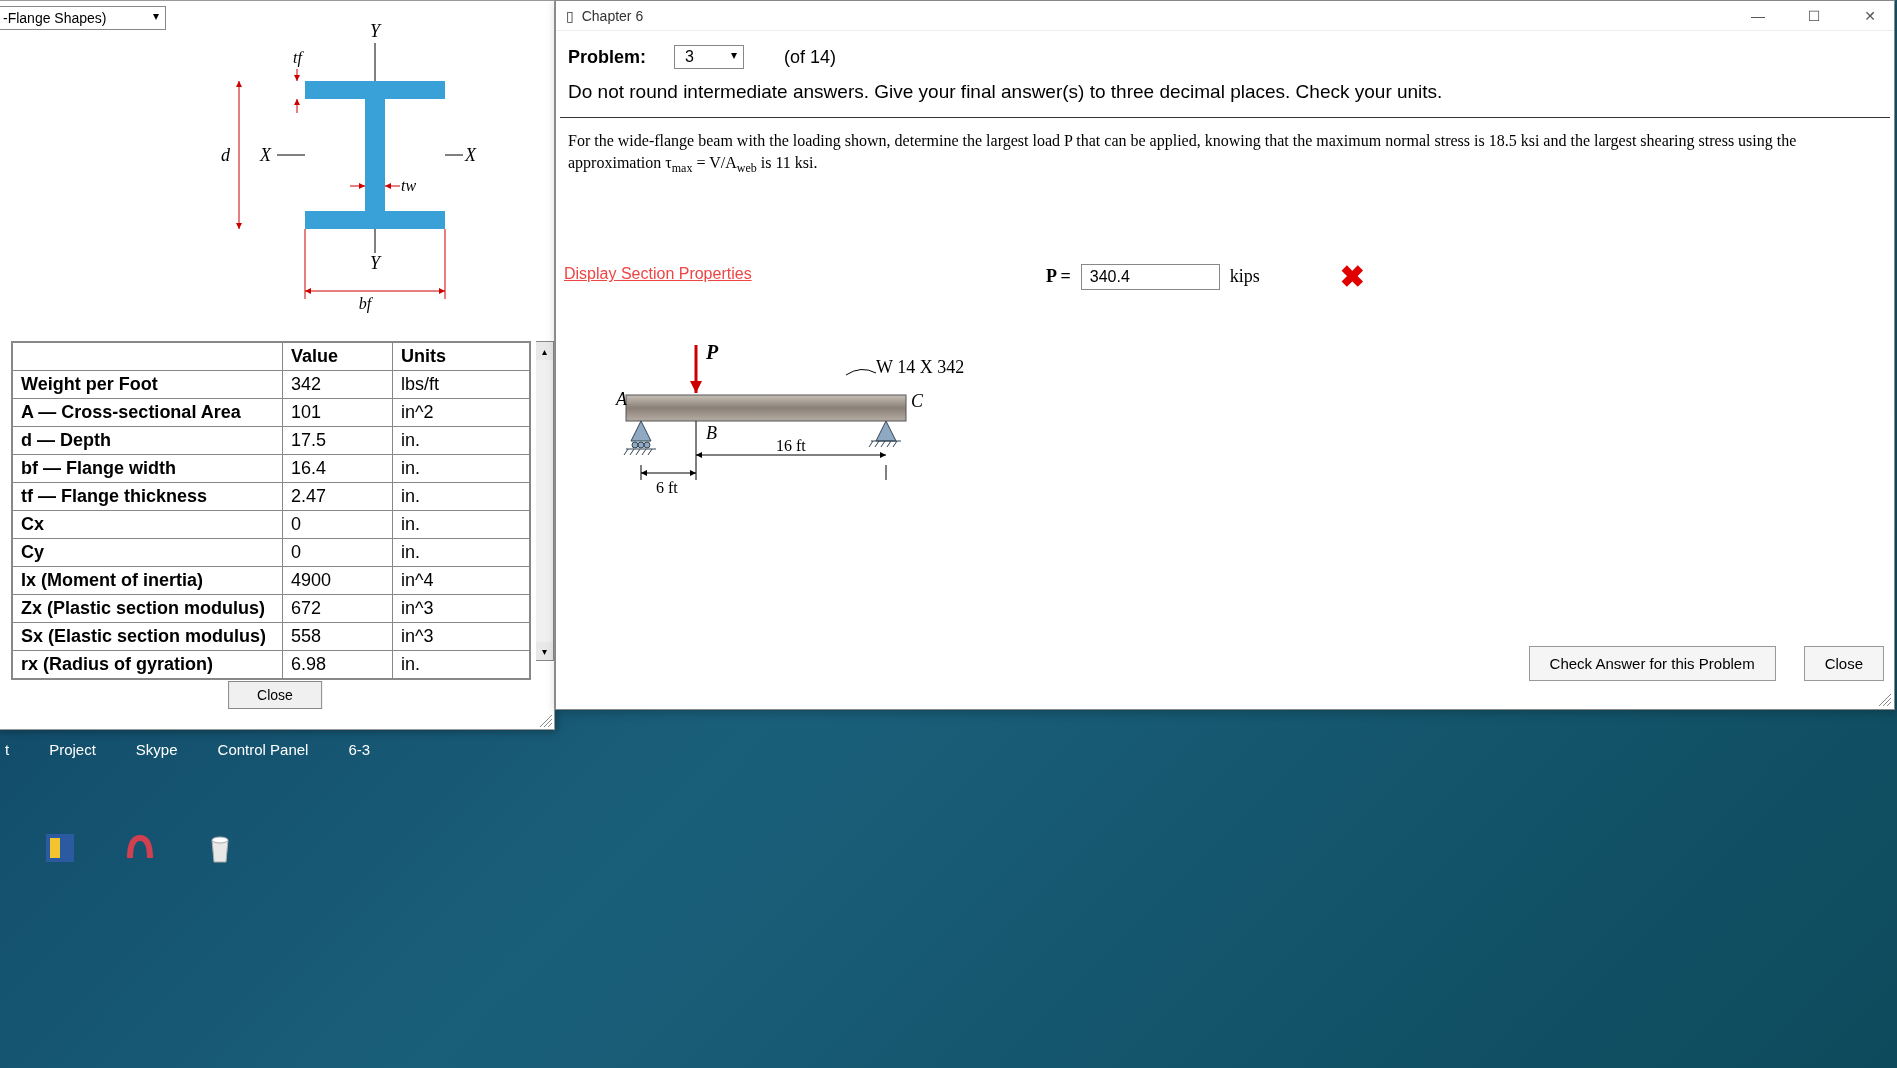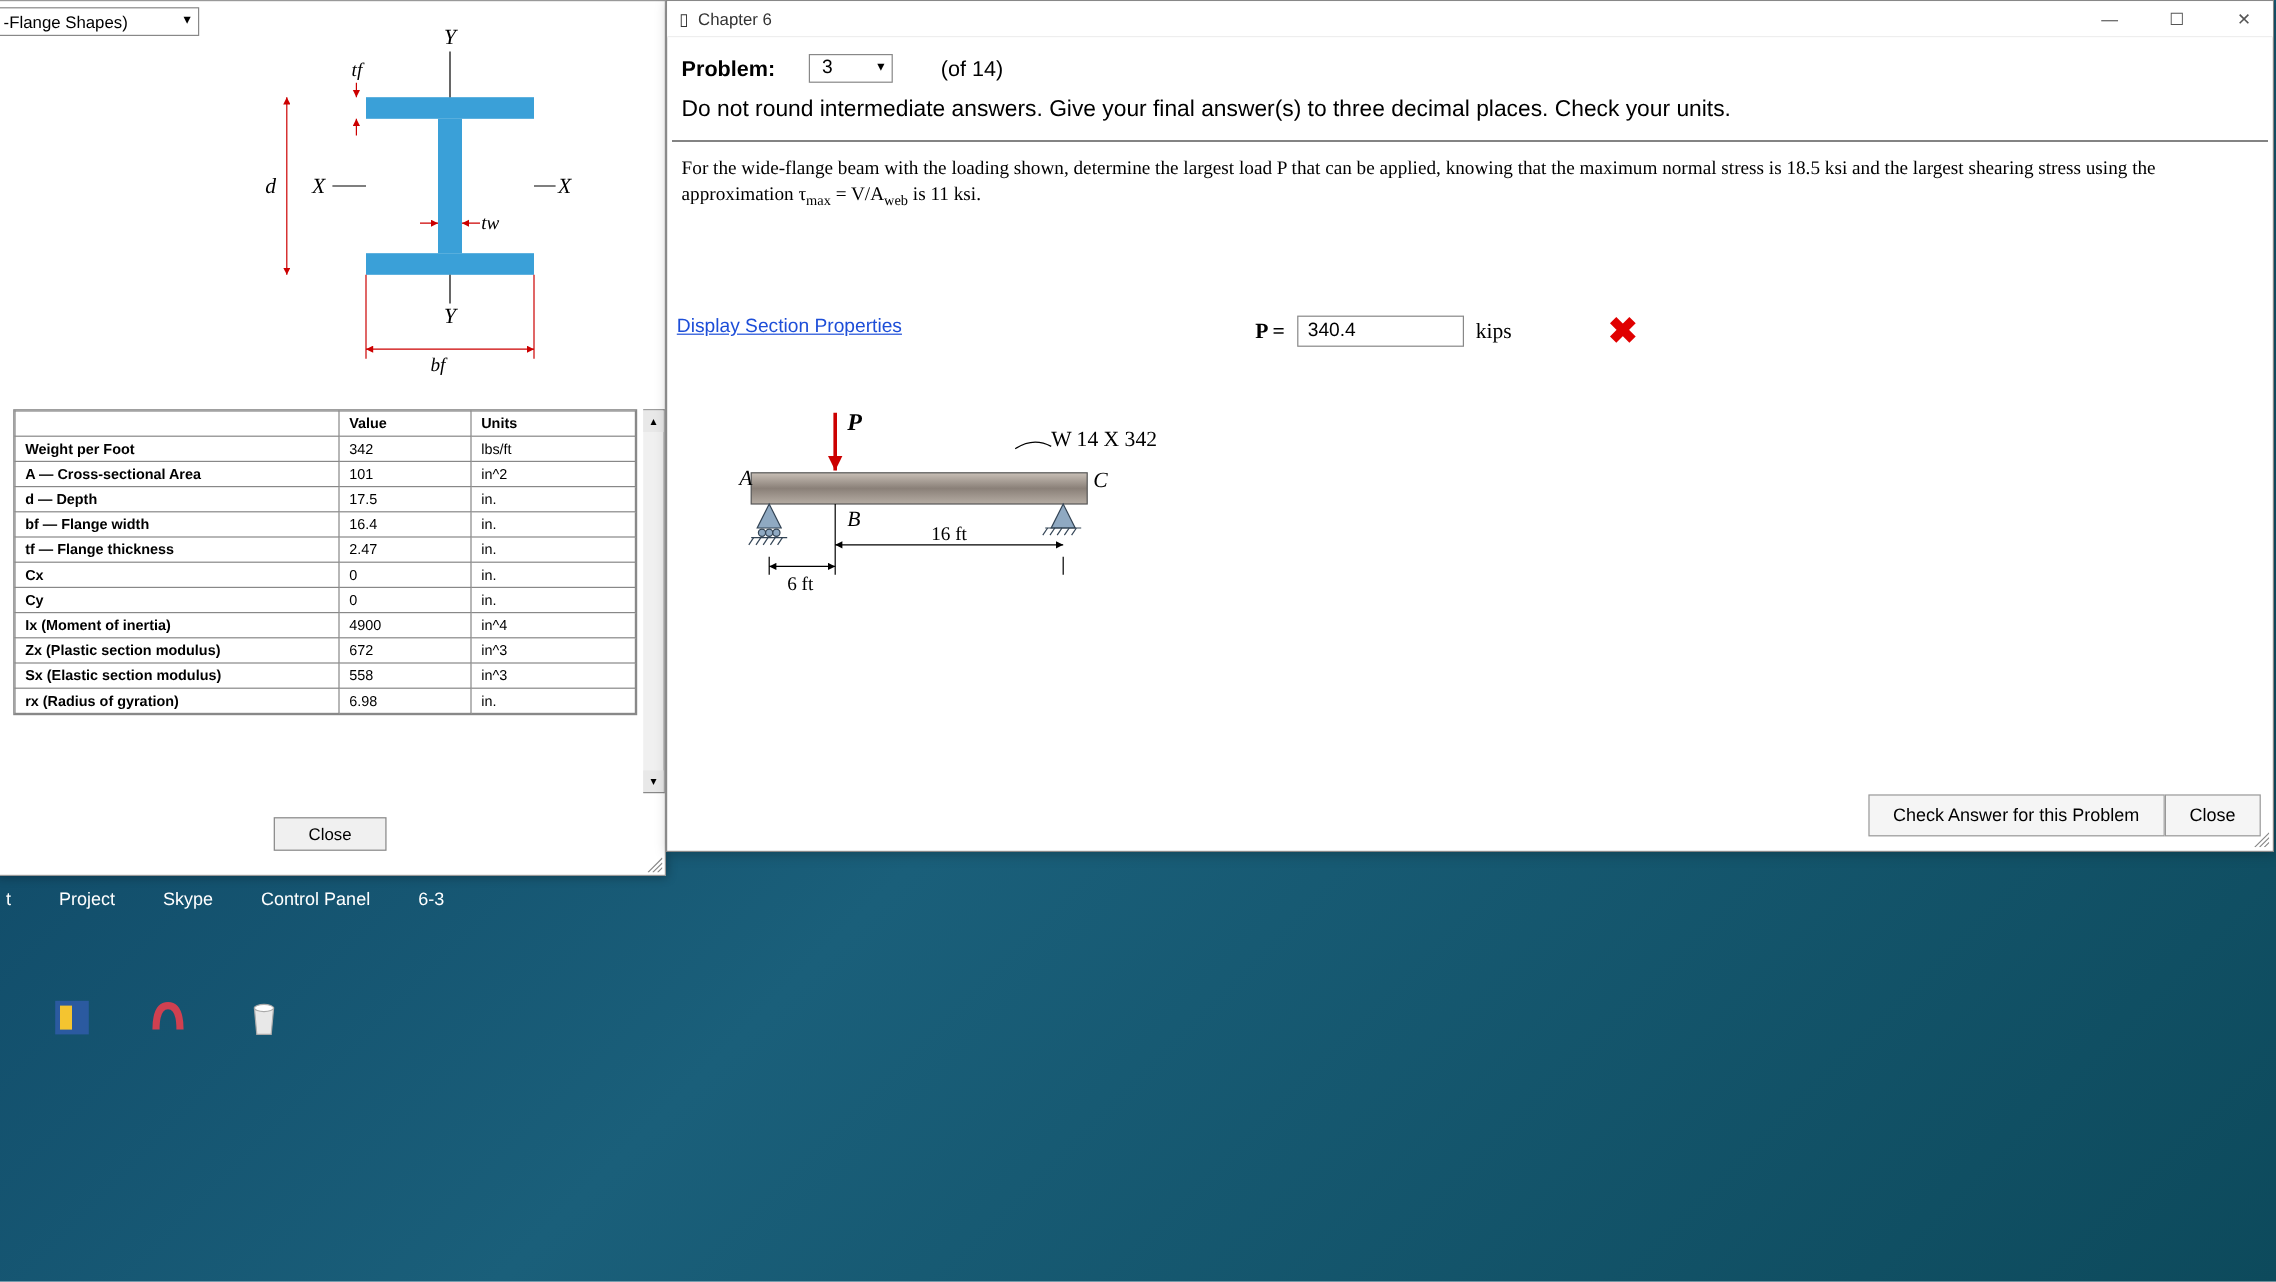--- a/index.html
+++ b/index.html
@@ -71,21 +71,21 @@
 }
 .ibeam-svg { width: 320px; height: 300px; }
 
 .prop-table-wrap {
   position: absolute;
   left: 15px;
   top: 340px;
   width: 520px;
   border: 1px solid #888;
 }
-.prop-table { width: 100%; border-collapse: collapse; font-size: 12px; }
+.prop-table { width: 100%; border-collapse: collapse; font-size: 18px; }
 .prop-table th, .prop-table td {
   border: 1px solid #888;
   padding: 3px 8px;
   text-align: left;
   background: #fff;
 }
 .prop-table th { font-weight: bold; }
 .prop-table td:first-child { width: 270px; font-weight: bold; }
 .prop-table td:nth-child(2) { width: 110px; font-weight: normal; }
 .prop-scroll {
@@ -182,21 +182,21 @@
 .sub { font-size: 0.75em; vertical-align: sub; }
 
 .middle-area {
   position: relative;
   margin-top: 80px;
   height: 330px;
 }
 .display-link {
   position: absolute;
   left: 8px; top: 0;
-  color: #1d4ed8;
+  color: #ef4444;
   text-decoration: underline;
   font-size: 16px;
   cursor: pointer;
   text-align: right;
 }
 .beam-svg-wrap {
   position: absolute;
   left: 30px; top: 60px;
 }
 .beam-svg { width: 390px; height: 220px; }
@@ -220,23 +220,23 @@
 .x-mark {
   margin-left: 70px;
   font-size: 30px;
   font-weight: bold;
   color: #e00000;
 }
 
 .bottom-buttons {
   position: absolute;
   right: 10px;
-  bottom: 12px;
-  display: flex;
-  gap: 0;
+  bottom: 28px;
+  display: flex;
+  gap: 28px;
   align-items: center;
 }
 .win-button {
   padding: 8px 20px;
   border: 1px solid #999;
   background: #f5f5f5;
   font-size: 15px;
   cursor: pointer;
 }
 .resize-grip-main {

